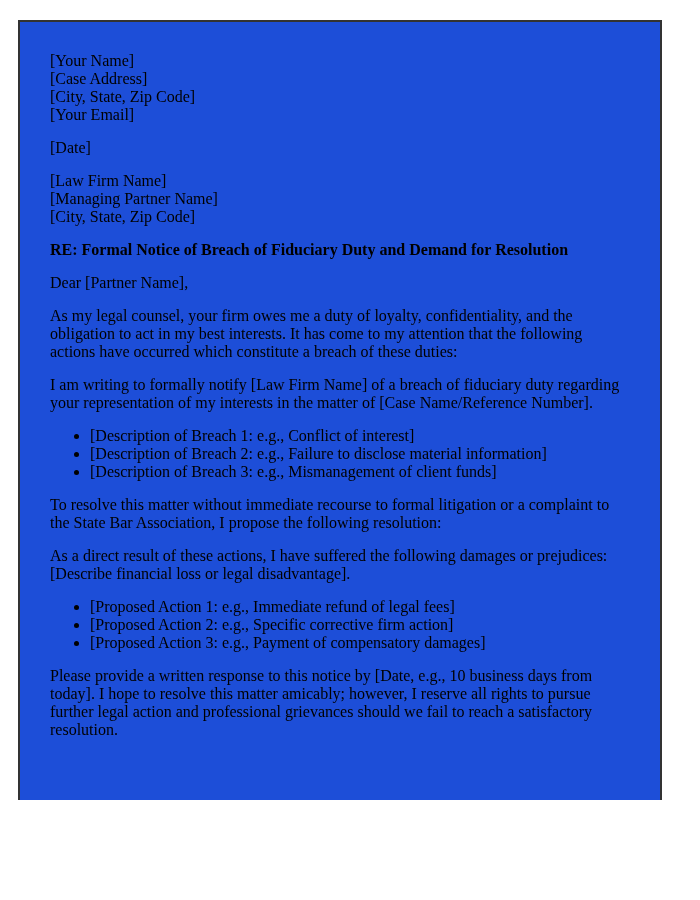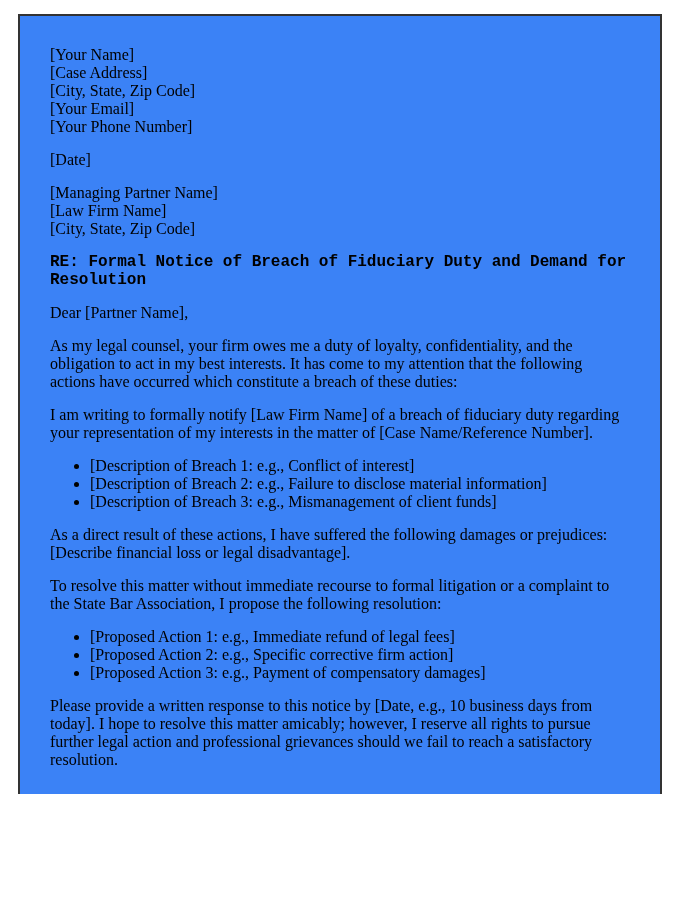--- a/index.html
+++ b/index.html
@@ -12,89 +12,87 @@
     height: 900px;
     position: relative;
     font-family: "Liberation Serif", serif;
     font-size: 16px;
     color: #000000;
     overflow: hidden;
   }
   .letter-box {
     position: absolute;
     left: 18px;
-    top: 14px;
+    top: 20px;
     width: 644px;
     height: 780px;
     box-sizing: border-box;
     border: 2px solid #333333;
     border-bottom: none;
     padding: 30px;
-    background: #3b82f6;
+    background: #1d4ed8;
     overflow: hidden;
   }
   .letter-box p {
     margin: 0 0 15px 0;
     line-height: 18px;
   }
   .letter-box ul {
     margin: 0 0 15px 0;
     padding-left: 40px;
     list-style-type: disc;
     font-family: Liberation Serif, serif;
   }
   .letter-box li {
     line-height: 18px;
   }
   .line {
     display: block;
   }
   .subject {
     font-weight: bold;
-    font-family: Liberation Mono, monospace;
   }
 </style>
 </head>
 <body>
 
 <div class="letter-box">
 
   <p>
     <span class="line">[Your Name]</span>
     <span class="line">[Case Address]</span>
     <span class="line">[City, State, Zip Code]</span>
     <span class="line">[Your Email]</span>
-    <span class="line">[Your Phone Number]</span>
   </p>
 
   <p>[Date]</p>
 
   <p>
+    <span class="line">[Law Firm Name]</span>
     <span class="line">[Managing Partner Name]</span>
-    <span class="line">[Law Firm Name]</span>
     <span class="line">[City, State, Zip Code]</span>
   </p>
 
   <p class="subject">RE: Formal Notice of Breach of Fiduciary Duty and Demand for Resolution</p>
 
   <p>Dear [Partner Name],</p>
 
   <p>As my legal counsel, your firm owes me a duty of loyalty, confidentiality, and the obligation to act in my best interests. It has come to my attention that the following actions have occurred which constitute a breach of these duties:</p>
 
   <p>I am writing to formally notify [Law Firm Name] of a breach of fiduciary duty regarding your representation of my interests in the matter of [Case Name/Reference Number].</p>
 
   <ul>
     <li>[Description of Breach 1: e.g., Conflict of interest]</li>
     <li>[Description of Breach 2: e.g., Failure to disclose material information]</li>
     <li>[Description of Breach 3: e.g., Mismanagement of client funds]</li>
   </ul>
 
+  <p>To resolve this matter without immediate recourse to formal litigation or a complaint to the State Bar Association, I propose the following resolution:</p>
+
   <p>As a direct result of these actions, I have suffered the following damages or prejudices: [Describe financial loss or legal disadvantage].</p>
-
-  <p>To resolve this matter without immediate recourse to formal litigation or a complaint to the State Bar Association, I propose the following resolution:</p>
 
   <ul>
     <li>[Proposed Action 1: e.g., Immediate refund of legal fees]</li>
     <li>[Proposed Action 2: e.g., Specific corrective firm action]</li>
     <li>[Proposed Action 3: e.g., Payment of compensatory damages]</li>
   </ul>
 
   <p>Please provide a written response to this notice by [Date, e.g., 10 business days from today]. I hope to resolve this matter amicably; however, I reserve all rights to pursue further legal action and professional grievances should we fail to reach a satisfactory resolution.</p>
 
 </div>

